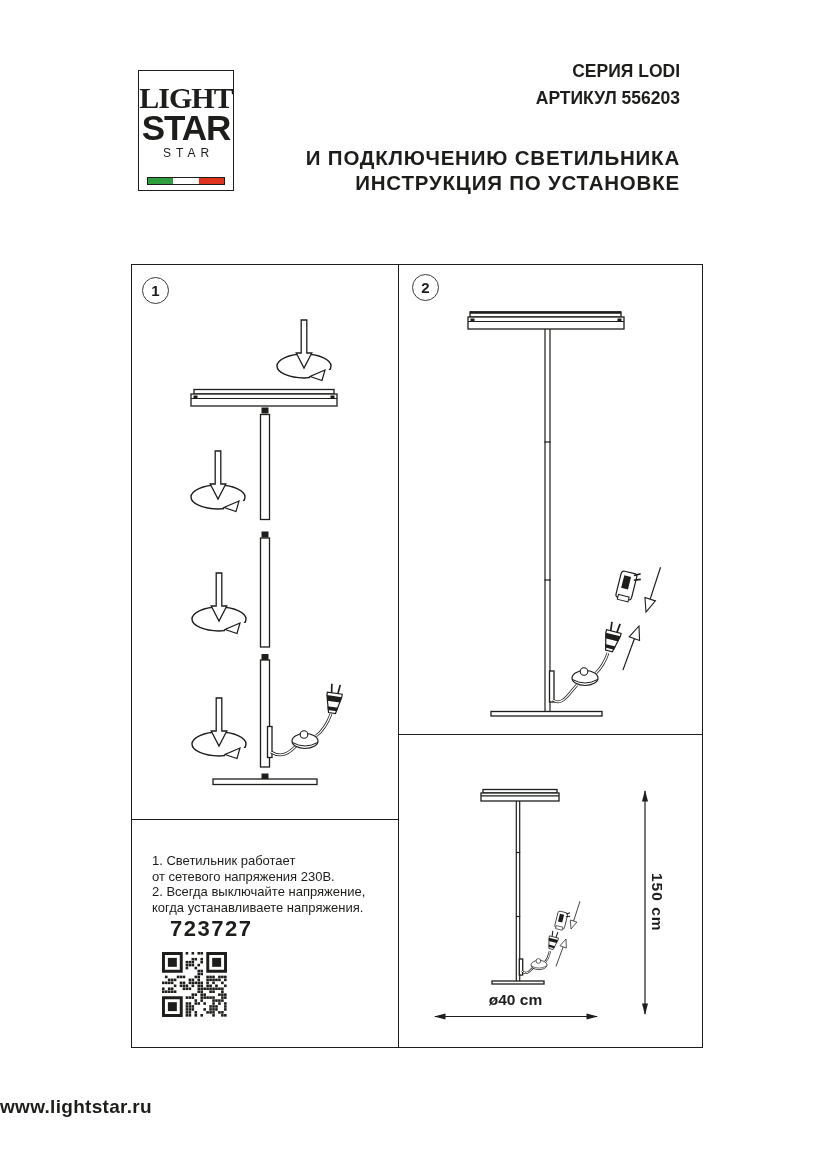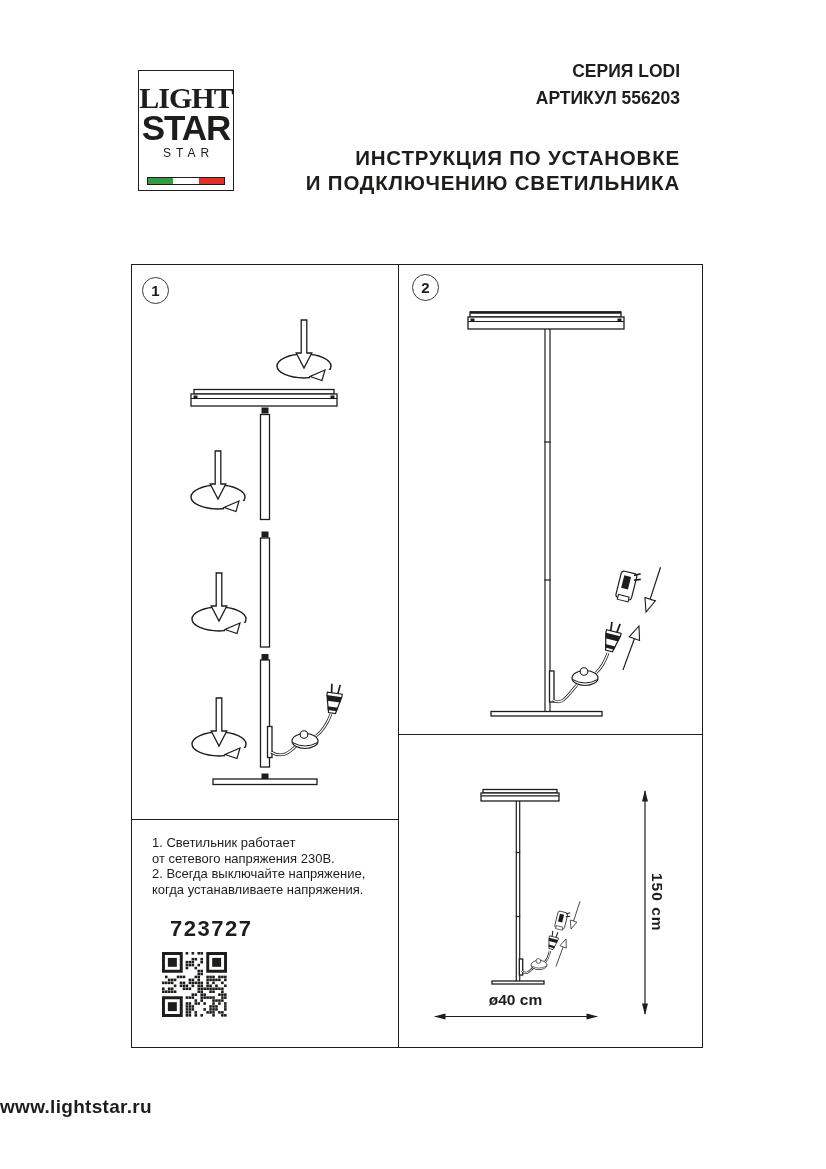--- a/index.html
+++ b/index.html
@@ -44,21 +44,21 @@
   
   .ln    { fill:#fff; stroke:#1d1d1b; stroke-width:1.3; }
   .sln   { stroke:#1d1d1b; stroke-width:1.2; fill:none; }
   .thick { stroke:#1d1d1b; stroke-width:2.6; fill:none; }
   .fillk { fill:#1d1d1b; }
   .cordo { fill:none; stroke:#1d1d1b; stroke-width:2.8; }
   .cordi { fill:none; stroke:#fff;     stroke-width:1.3; }
   .cordo2{ fill:none; stroke:#1d1d1b; stroke-width:2.2; }
   .cordi2{ fill:none; stroke:#fff;     stroke-width:1;   }
   
-  .notes-text { position:absolute; left:20px; top:15px; font-size:13px; line-height:15.5px; }
+  .notes-text { position:absolute; left:20px; top:33px; font-size:13px; line-height:15.5px; }
   .notes-article { position:absolute; left:38px; top:96px; font-size:22px;
     font-weight:bold; letter-spacing:1.5px; }
   .qr { position:absolute; left:30px; top:132px; }
   
   .dim-v { position:absolute; left:249px; top:138px; writing-mode:vertical-rl;
     font-size:15.5px; font-weight:bold; letter-spacing:1px; }
   .dim-h { position:absolute; left:66px; top:256px; width:101px; text-align:center;
     font-size:15.5px; font-weight:bold; }
   
   .footer { position:absolute; left:0; right:0; top:1096px; text-align:left;
@@ -110,22 +110,22 @@
     <div class="logo-group">STAR</div>
     <div class="flag">
       <span class="g"></span>
         <span class="w"></span>
         <span class="r"></span>
     </div>
   </div>
   <div class="hdr-series">СЕРИЯ LODI</div>
   <div class="hdr-article">АРТИКУЛ 556203</div>
   <div class="hdr-title">
+    <div>И ПОДКЛЮЧЕНИЮ СВЕТИЛЬНИКА</div>
     <div>ИНСТРУКЦИЯ ПО УСТАНОВКЕ</div>
-    <div>И ПОДКЛЮЧЕНИЮ СВЕТИЛЬНИКА</div>
   </div>
 
   <div class="grid">
 
     <div class="p1">
       <div class="stepnum s1">1</div>
       <svg class="diagram" width="267" height="555">
         <use href="#rotsym" transform="translate(172,101)"></use>
 
         <g>

